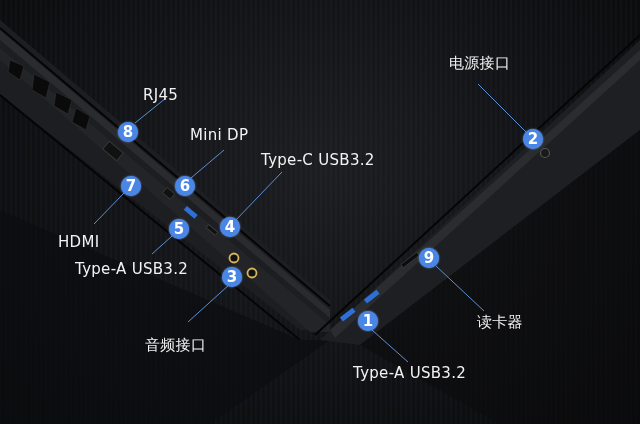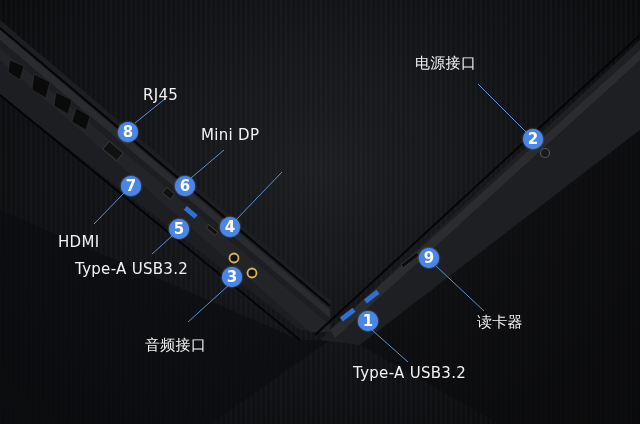--- a/index.html
+++ b/index.html
@@ -62,32 +62,33 @@
       <line x1="124" y1="193" x2="94" y2="224"></line>
       <line x1="135" y1="123" x2="166" y2="98"></line>
       <line x1="436" y1="266" x2="484" y2="311"></line>
     </g>
   </svg>
 
   <div class="badge" style="left:358px;top:311px">1</div>
   <div class="label" style="left:353px;top:366px">Type-A USB3.2</div>
 
   <div class="badge" style="left:523px;top:129px">2</div>
-  <div class="label" style="left:415px;top:56px">电源接口</div>
+  <div class="label" style="left:449px;top:56px">电源接口</div>
 
   <div class="badge" style="left:222px;top:267px">3</div>
   <div class="label" style="left:145px;top:338px">音频接口</div>
 
   <div class="badge" style="left:220px;top:217px">4</div>
+  <div class="label" style="left:261px;top:153px">Type-C USB3.2</div>
 
   <div class="badge" style="left:169px;top:219px">5</div>
   <div class="label" style="left:75px;top:262px">Type-A USB3.2</div>
 
   <div class="badge" style="left:175px;top:176px">6</div>
-  <div class="label" style="left:201px;top:128px">Mini DP</div>
+  <div class="label" style="left:190px;top:128px">Mini DP</div>
 
   <div class="badge" style="left:121px;top:176px">7</div>
   <div class="label" style="left:58px;top:235px">HDMI</div>
 
   <div class="badge" style="left:118px;top:122px">8</div>
   <div class="label" style="left:143px;top:88px">RJ45</div>
 
   <div class="badge" style="left:419px;top:248px">9</div>
   <div class="label" style="left:477px;top:315px">读卡器</div>
 </div>

